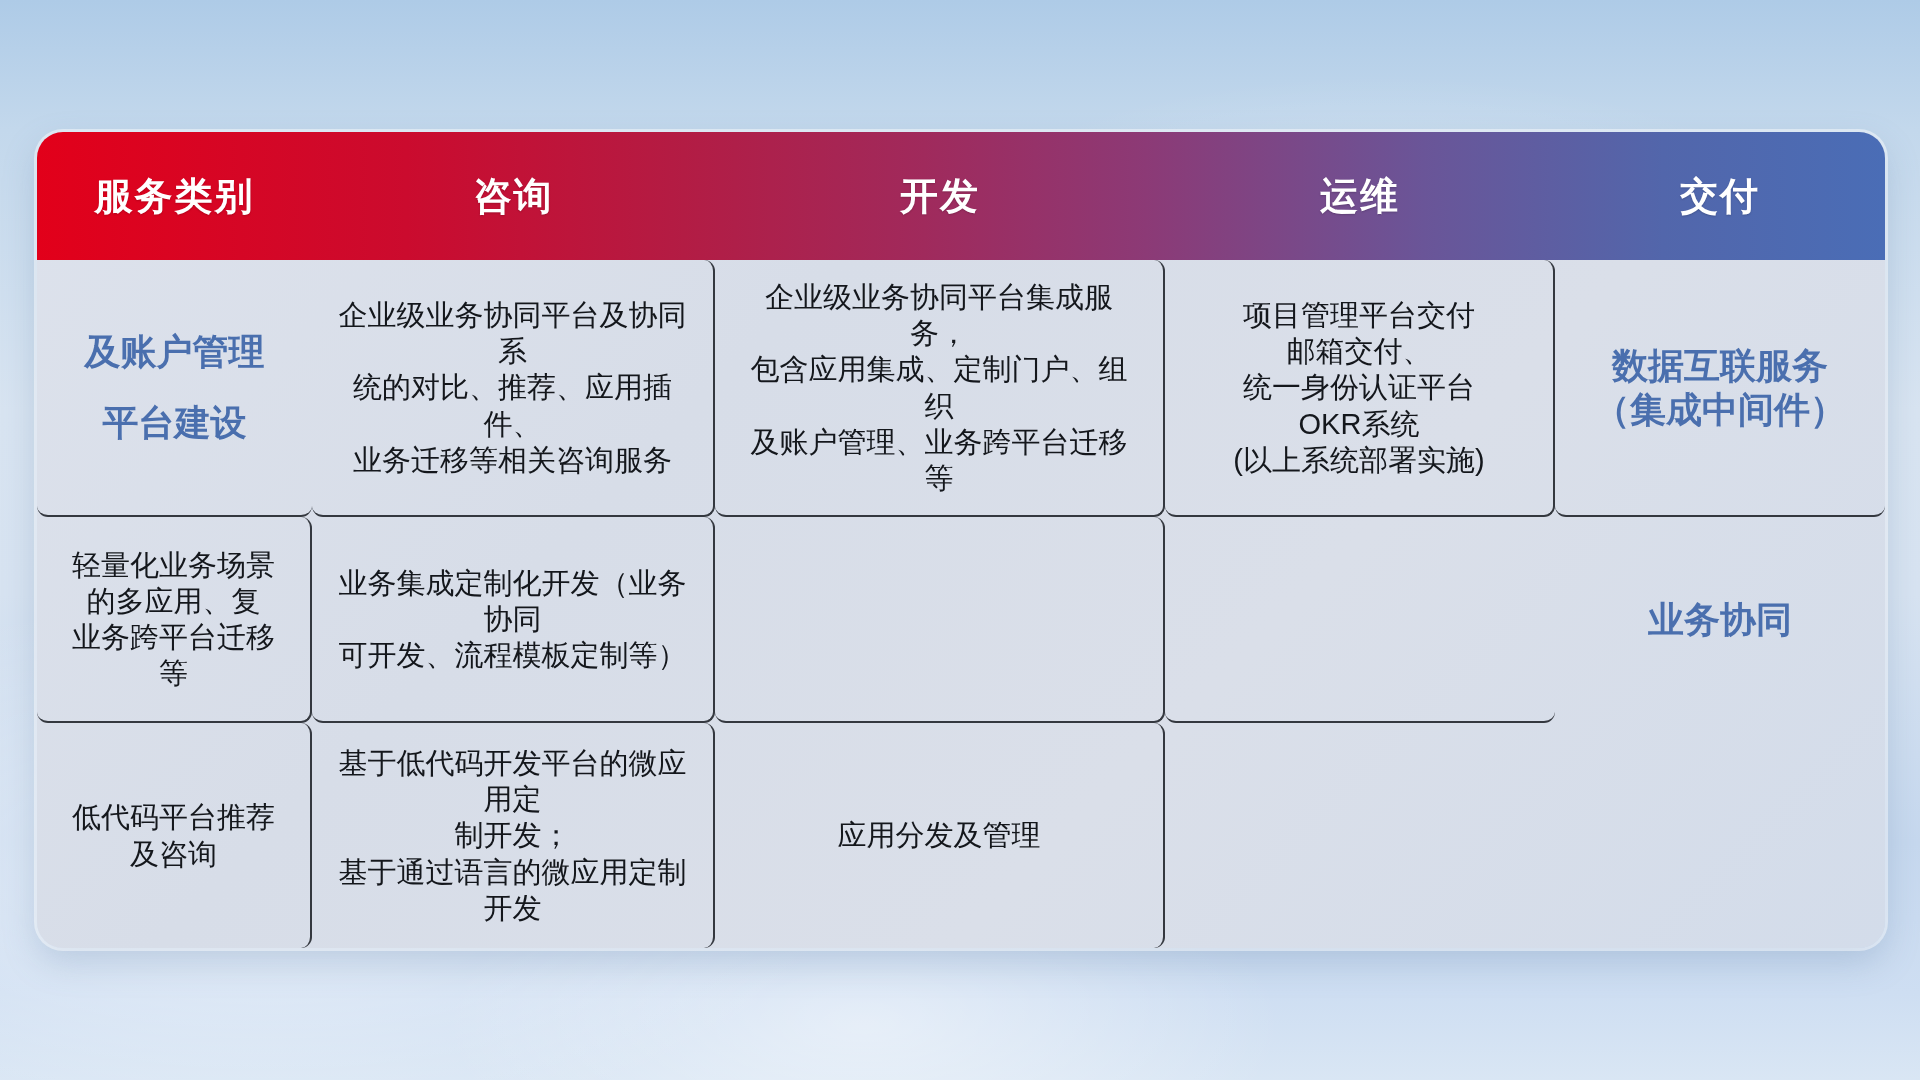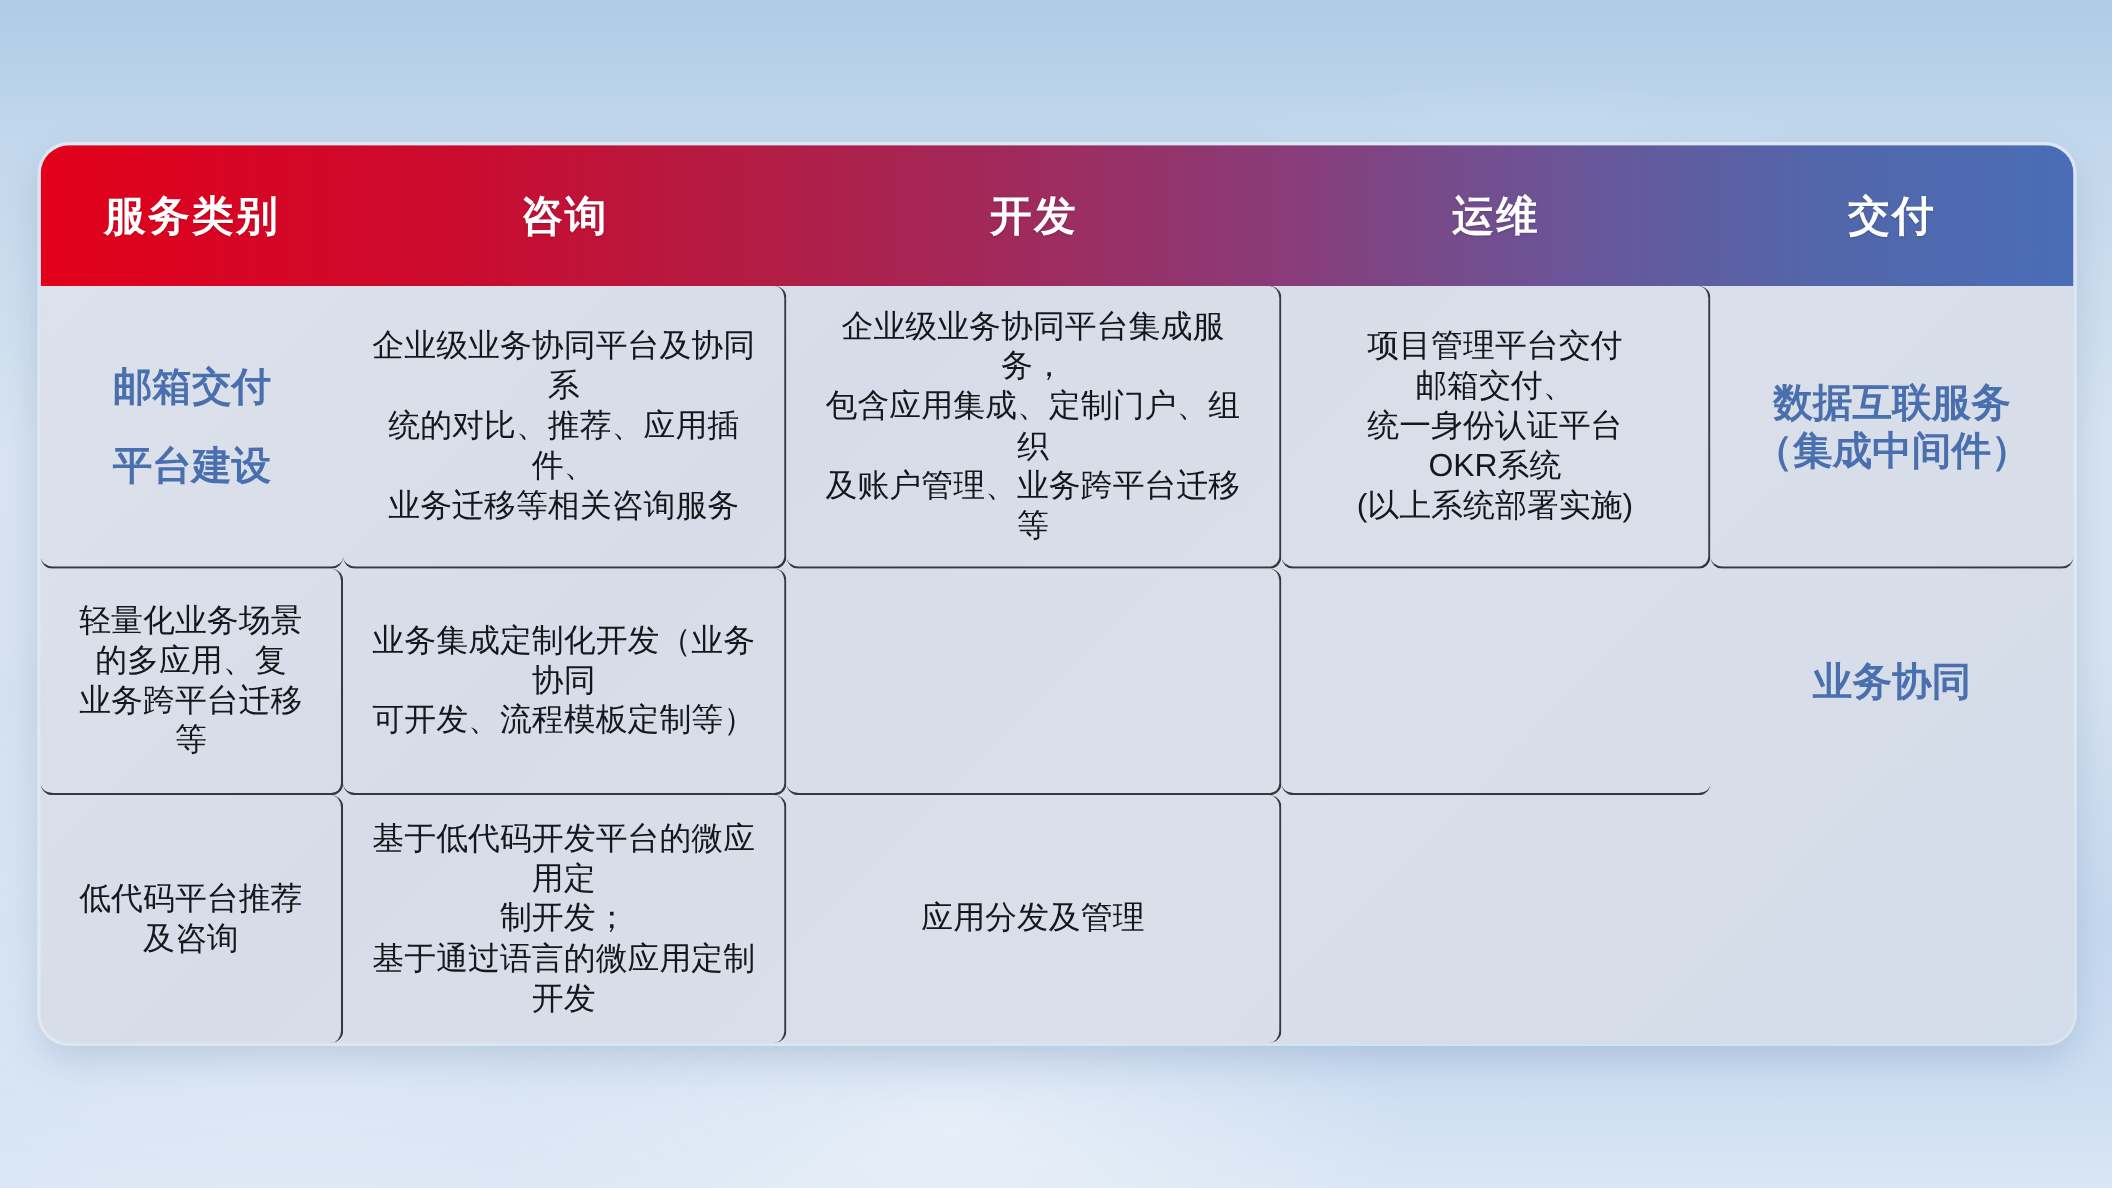--- a/index.html
+++ b/index.html
@@ -57,21 +57,21 @@
 <div class="card">
 
   <div class="header-bar">
     <div class="header-cell">服务类别</div>
     <div class="header-cell">咨询</div>
     <div class="header-cell">开发</div>
     <div class="header-cell">运维</div>
     <div class="header-cell">交付</div>
   </div>
 
-  <div class="cell cat lh-wide h-line">邮箱交付
+  <div class="cell cat lh-wide h-line">及账户管理
 平台建设</div>
   <div class="cell v-line h-line">企业级业务协同平台及协同系
 统的对比、推荐、应用插件、
 业务迁移等相关咨询服务</div>
   <div class="cell v-line h-line">企业级业务协同平台集成服务，
 包含应用集成、定制门户、组织
 及账户管理、业务跨平台迁移等</div>
   <div class="cell v-line h-line">项目管理平台交付
 邮箱交付、
 统一身份认证平台

